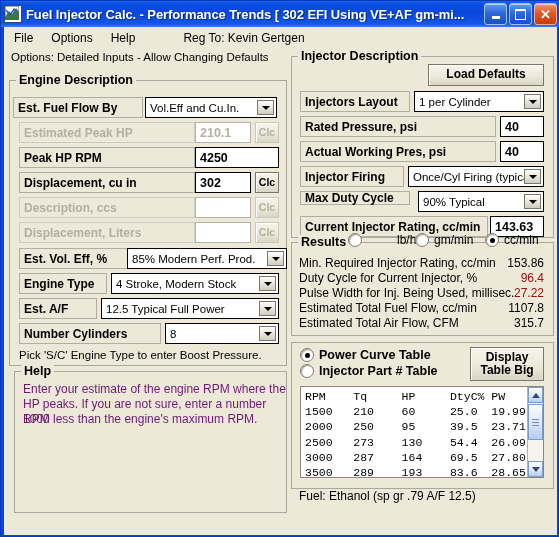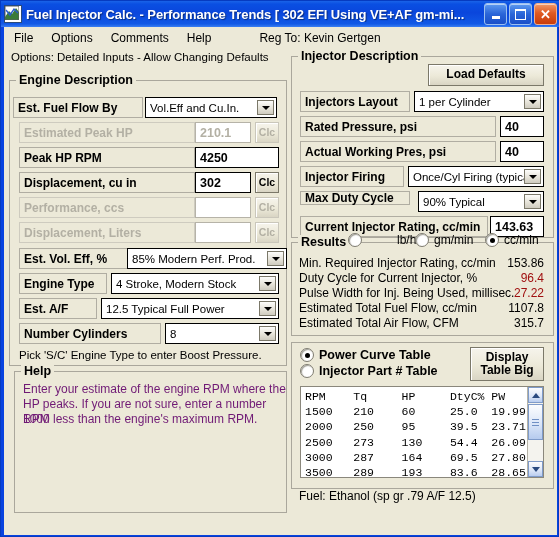--- a/index.html
+++ b/index.html
@@ -248,21 +248,20 @@
         </div>
       <div class="winbtn close">
           <span class="glyph-close">✕</span>
         </div>
     </div>
   </div>
 
   <div class="menubar">
     <div class="menu-item">File</div>
     <div class="menu-item">Options</div>
-    <div class="menu-item">Comments</div>
     <div class="menu-item">Help</div>
     <div class="reg-to">Reg To: Kevin Gertgen</div>
   </div>
 
   <div class="client">
 
     <div class="options-line">Options: Detailed Inputs - Allow Changing Defaults</div>
 
     <div class="group" style="left:5px; top:32px; width:276px; height:284px;">
       <div class="legend">Engine Description</div>
@@ -279,21 +278,21 @@
       <div class="txt dim" style="left:185px; top:41px; width:56px; height:21px;">210.1</div>
       <div class="btn clc dim" style="left:245px; top:41px; width:24px; height:21px;">Clc</div>
 
       <div class="lbl" style="left:9px; top:66px; width:176px; height:21px;">Peak HP RPM</div>
       <div class="txt" style="left:185px; top:66px; width:84px; height:21px;">4250</div>
 
       <div class="lbl" style="left:9px; top:91px; width:176px; height:21px;">Displacement, cu in</div>
       <div class="txt" style="left:185px; top:91px; width:56px; height:21px;">302</div>
       <div class="btn clc" style="left:245px; top:91px; width:24px; height:21px;">Clc</div>
 
-      <div class="lbl dim" style="left:9px; top:116px; width:176px; height:21px;">Performance, ccs</div>
+      <div class="lbl dim" style="left:9px; top:116px; width:176px; height:21px;">Description, ccs</div>
       <div class="txt dim" style="left:185px; top:116px; width:56px; height:21px;"></div>
       <div class="btn clc dim" style="left:245px; top:116px; width:24px; height:21px;">Clc</div>
 
       <div class="lbl dim" style="left:9px; top:141px; width:176px; height:21px;">Displacement, Liters</div>
       <div class="txt dim" style="left:185px; top:141px; width:56px; height:21px;"></div>
       <div class="btn clc dim" style="left:245px; top:141px; width:24px; height:21px;">Clc</div>
 
       <div class="lbl" style="left:9px; top:167px; width:112px; height:21px;">Est. Vol. Eff, %</div>
       <div class="combo" style="left:117px; top:167px; width:160px; height:21px;">
         <span>85% Modern Perf. Prod.</span>

